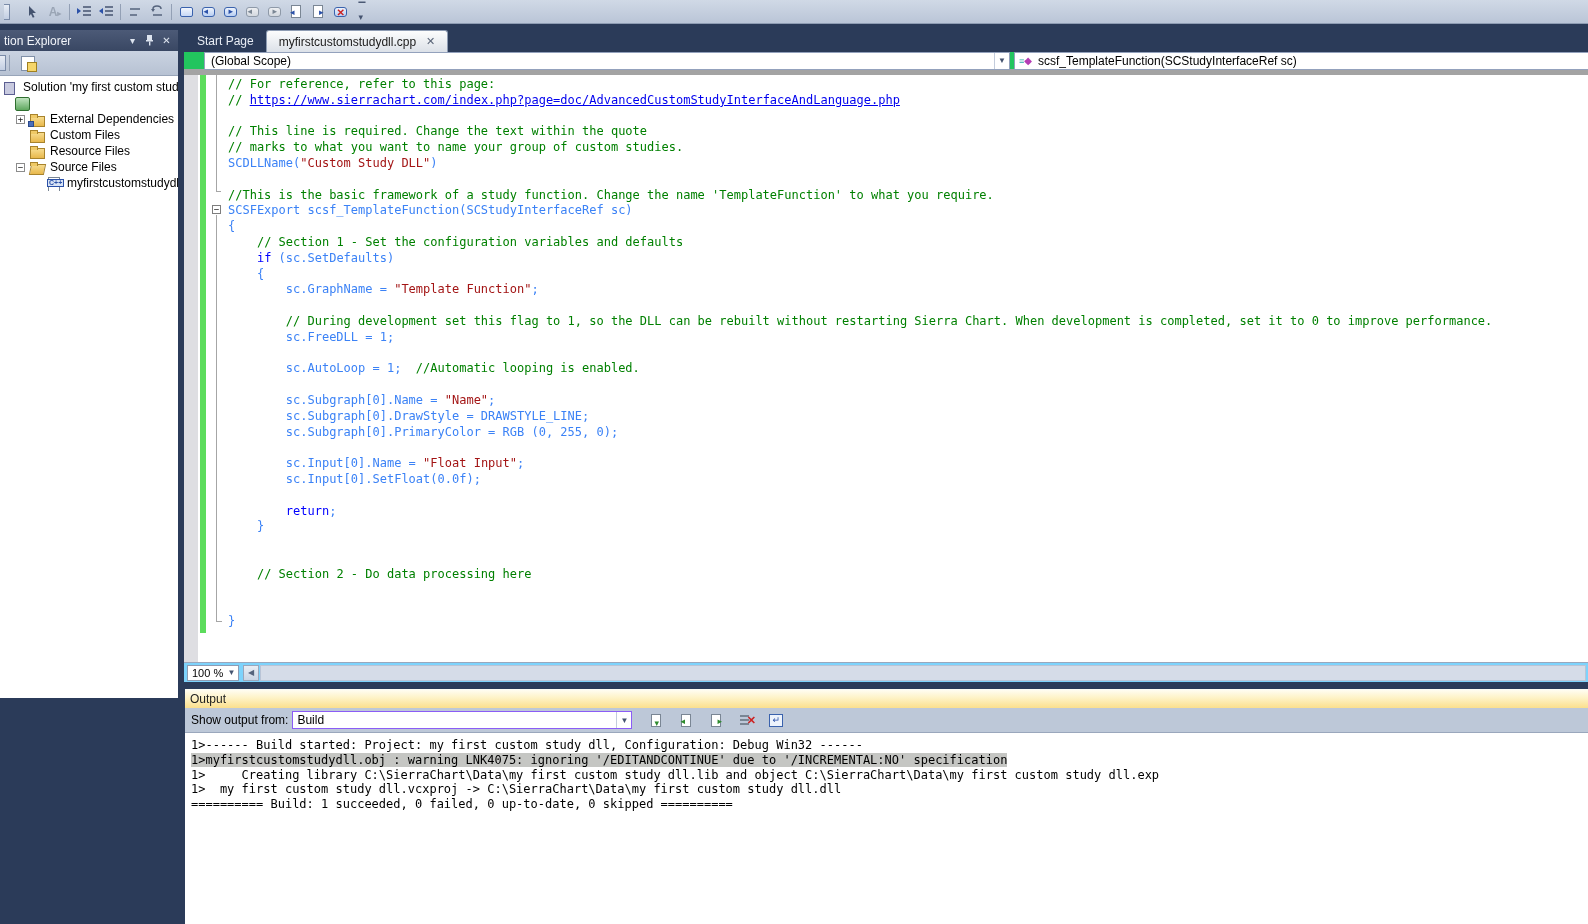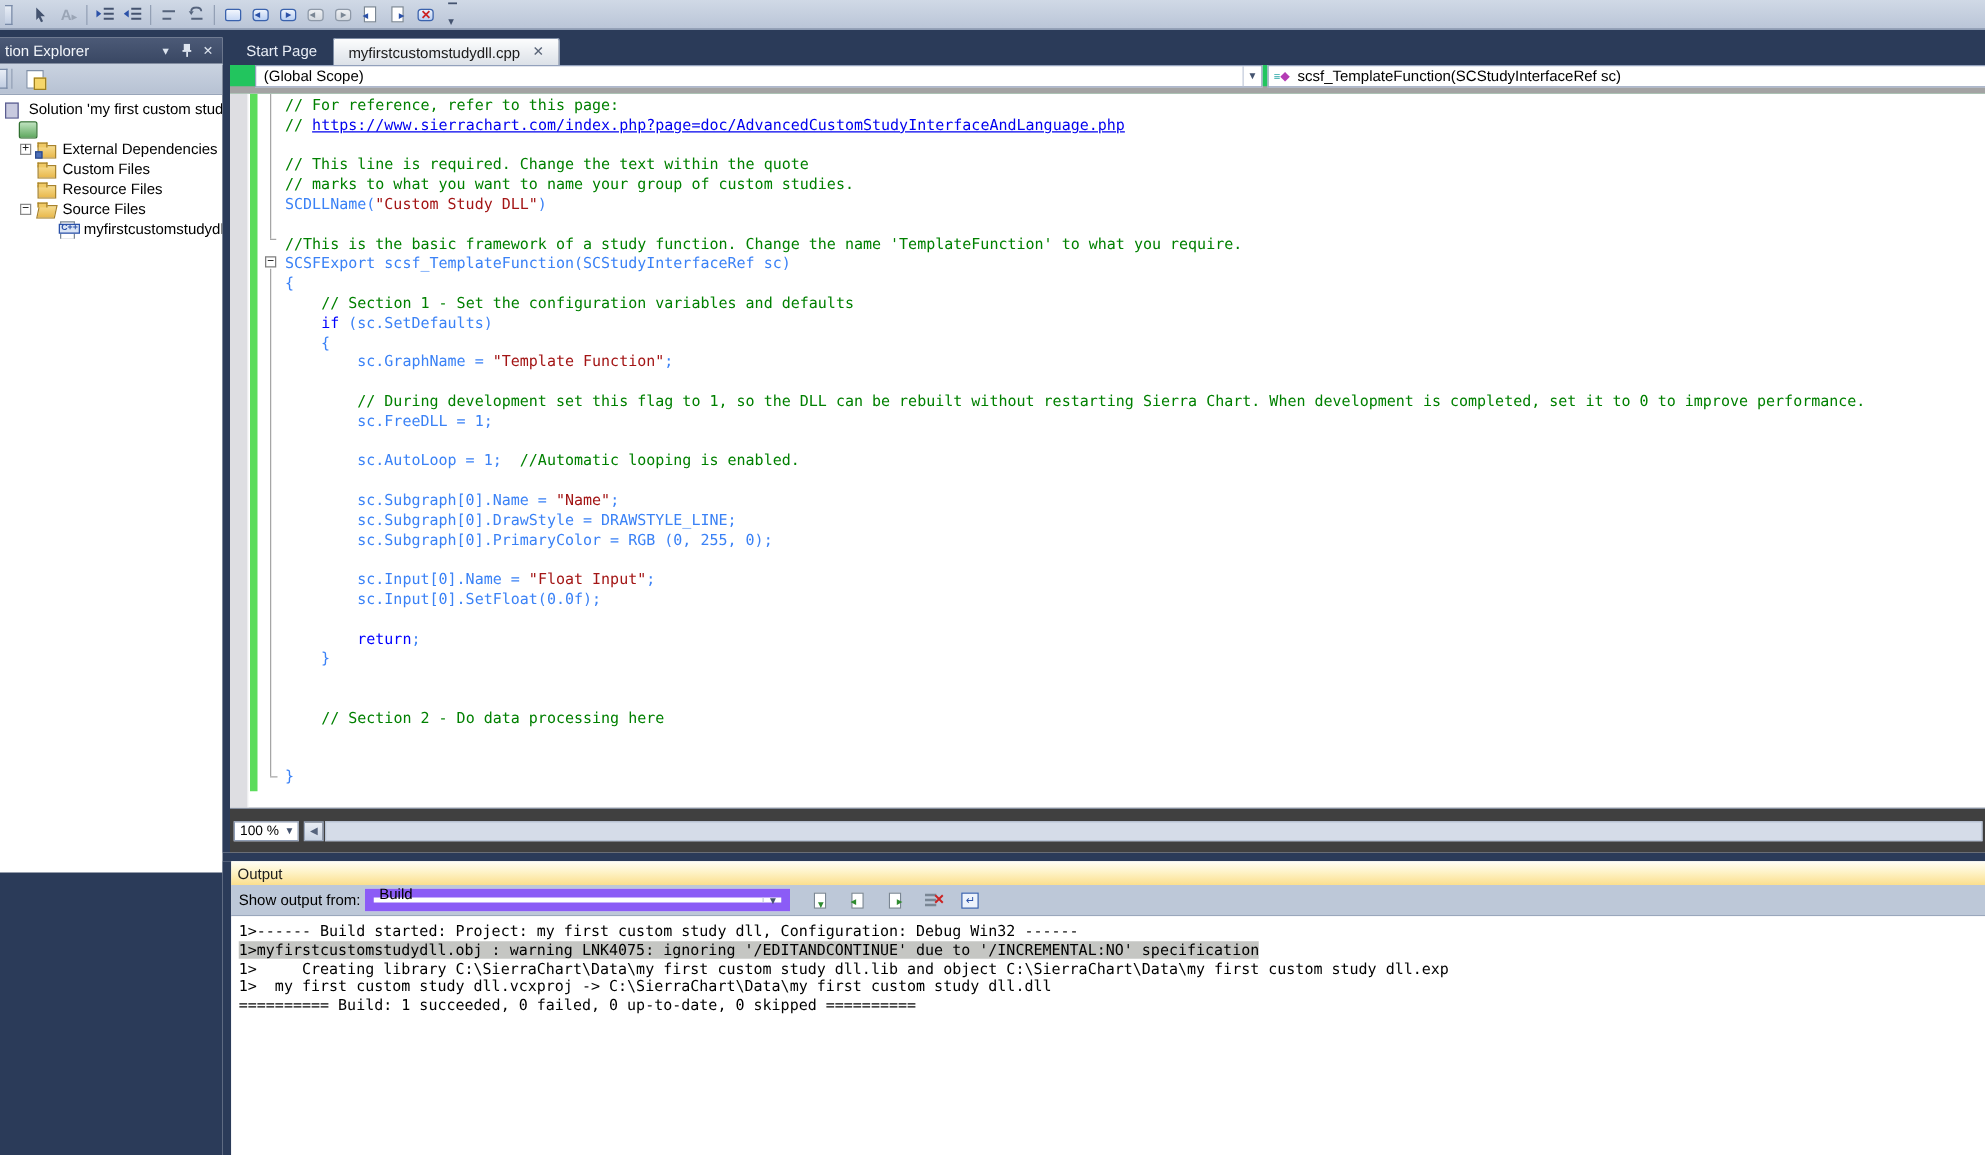--- a/index.html
+++ b/index.html
@@ -91,37 +91,37 @@
   .fold-box{position:absolute;left:28px;top:130px;width:9px;height:9px;border:1px solid #7E7E7E;background:#fff;
     font-size:9px;line-height:7px;text-align:center;color:#222;font-family:"DejaVu Sans Mono",monospace;}
   .fold-vline{position:absolute;left:32px;top:140px;height:406px;border-left:1px solid #A6A6A6;}
   .fold-corner{position:absolute;left:32px;top:546px;width:6px;border-top:1px solid #A6A6A6;}
   .code-pre{position:absolute;left:44px;top:2px;right:0;font-family:"DejaVu Sans Mono","Liberation Mono",monospace;
     font-size:12px;line-height:15.8px;white-space:pre;}
   .code-line{height:15.8px;}
   .c{color:#008000;} .k{color:#0000FF;} .s{color:#A31515;} .n{color:#3b82f6;}
   .u{color:#0000EE;text-decoration:underline;}
 
-  .zoom-row{height:36px;background:#404040;border-top:1px solid #9AA7BC;display:flex;align-items:center;}
+  .zoom-row{height:20px;background:#7dd3fc;border-top:1px solid #9AA7BC;display:flex;align-items:center;}
   .zoom-combo{width:52px;height:16px;background:#fff;border:1px solid #8E9CB3;margin-left:3px;
     font-size:11px;display:flex;align-items:center;}
   .zoom-combo .val{flex:1;padding-left:4px;}
   .zoom-combo .arrow{width:13px;font-size:8px;color:#44536F;text-align:center;}
   .hscroll-btn{width:16px;height:16px;background:linear-gradient(#E9EDF4,#CBD5E4);border:1px solid #9AA7BC;
     margin-left:4px;font-size:8px;color:#55637C;display:flex;align-items:center;justify-content:center;}
   .hscroll-track{flex:1;height:16px;background:#D5DCE8;margin:0 2px 0 1px;border:1px solid #B9C4D6;}
 
   
   .output-win{position:absolute;left:178px;top:689px;width:1410px;height:235px;
     background:#fff;border-left:7px solid #2B3B59;display:flex;flex-direction:column;}
   .out-caption{height:19px;background:linear-gradient(#FFFEF7 0%,#FEF3C8 45%,#FBDF8D 100%);
     font-size:12px;color:#1E1E1E;display:flex;align-items:center;padding-left:5px;}
   .out-toolbar{height:25px;background:#BDC8D8;border-bottom:1px solid #9AA7BC;display:flex;align-items:center;
     font-size:12px;color:#000;padding-left:6px;gap:4px;}
-  .out-combo{width:340px;height:18px;background:#fff;border:7px solid #8b5cf6;display:flex;align-items:flex-end;font-size:12px;}
+  .out-combo{width:340px;height:18px;background:#fff;border:1px solid #8b5cf6;display:flex;align-items:center;font-size:12px;}
   .out-combo .val{flex:1;padding-left:4px;}
   .out-combo .arrow{width:15px;font-size:8px;color:#44536F;text-align:center;border-left:1px solid #C3CCDC;height:100%;
     display:flex;align-items:center;justify-content:center;}
   .oti{width:24px;height:20px;display:inline-flex;align-items:center;justify-content:center;position:relative;}
   .oti .pgi .a.green{color:#2E8B2E;}
   .clear-ic{width:13px;height:12px;position:relative;}
   .clear-ic:before{content:"";position:absolute;left:0;top:1px;width:9px;height:2px;background:#7A8694;box-shadow:0 4px 0 #7A8694,0 8px 0 #7A8694;}
   .clear-ic .x{position:absolute;right:-3px;top:0px;color:#CC2222;font-weight:bold;font-size:11px;line-height:12px;}
   .wrap-ic{width:14px;height:13px;border:1px solid #3A62AD;background:#EDF3FC;font-size:9px;color:#2B51A8;
     display:flex;align-items:center;justify-content:center;}

